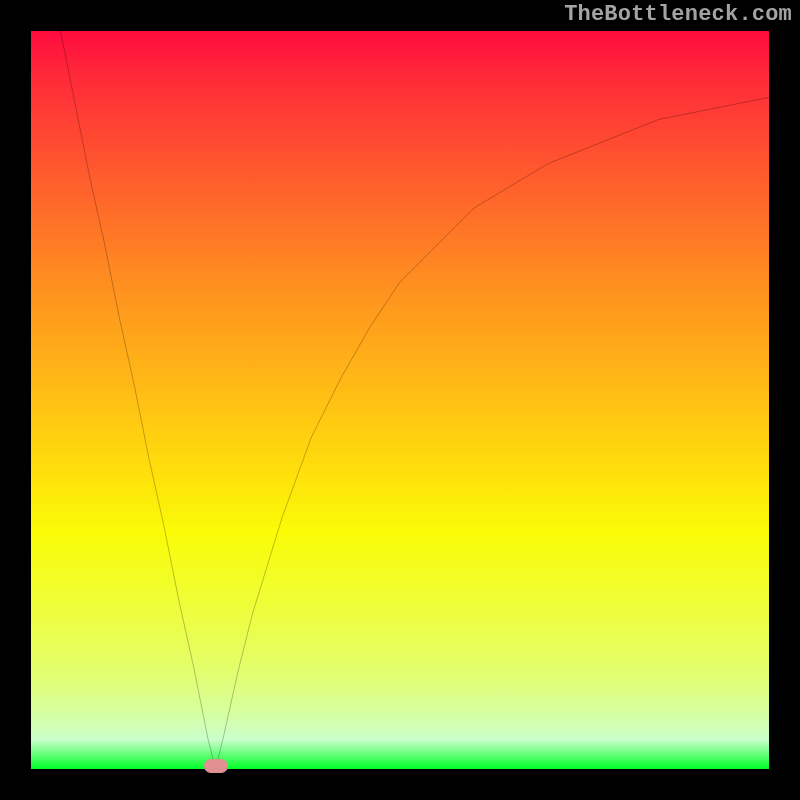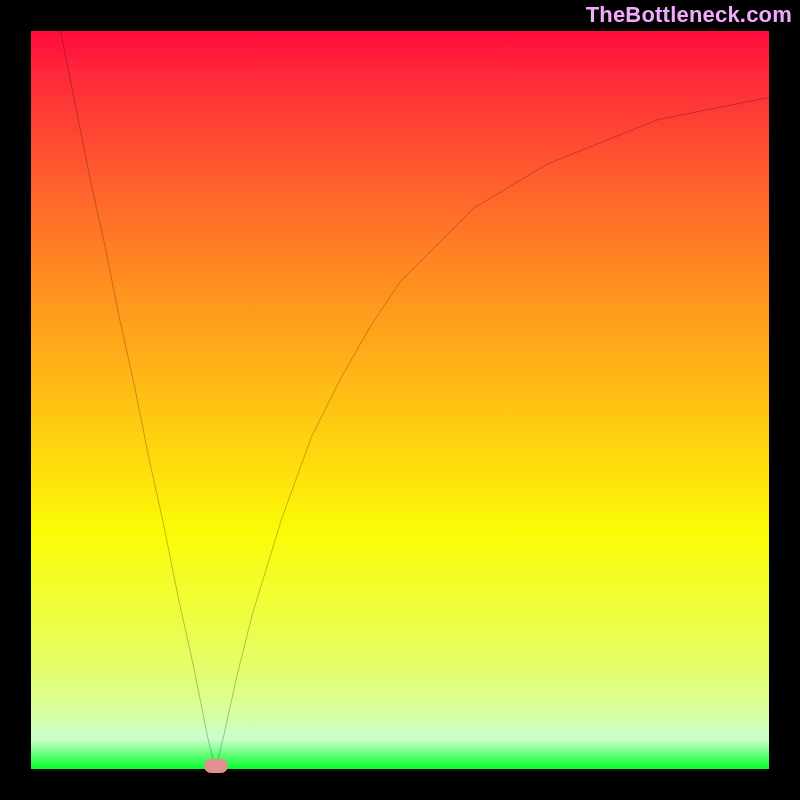--- a/index.html
+++ b/index.html
@@ -37,24 +37,24 @@
     left: 31px;
     top: 31px;
     width: 738px;
     height: 738px;
     overflow: visible;
   }
   .watermark {
     position: absolute;
     top: 2px;
     right: 8px;
-    font-family: Liberation Sans, sans-serif;
+    font-family: Liberation Mono, monospace;
     font-size: 22px;
     font-weight: bold;
-    color: #f0abfc;
+    color: #a3a3a3;
     letter-spacing: 0.2px;
   }
   .marker {
     position: absolute;
     width: 24px;
     height: 14px;
     border-radius: 7px;
     background: #e09090;
   }
 </style>

